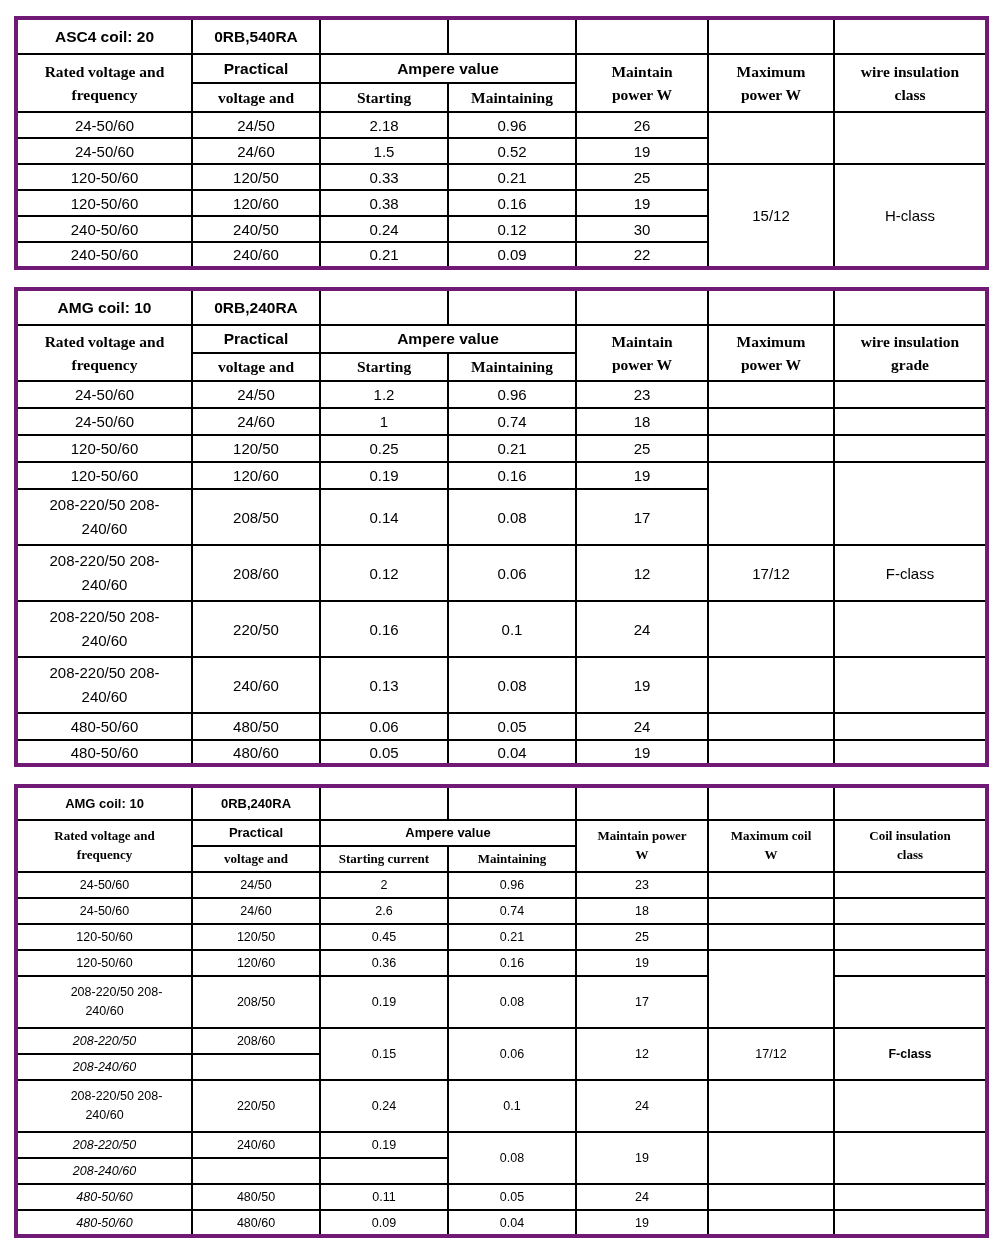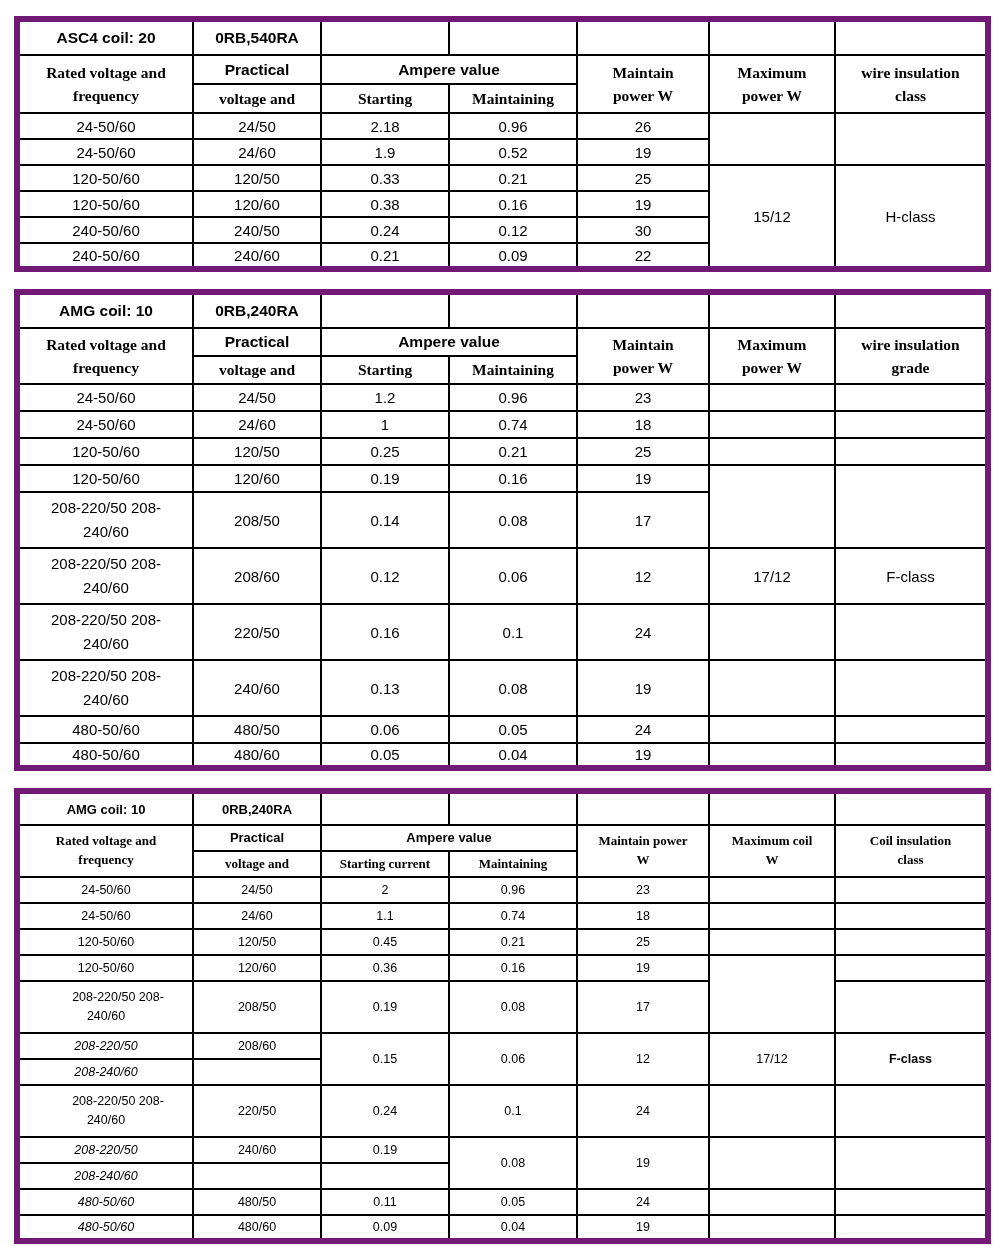--- a/index.html
+++ b/index.html
@@ -4,21 +4,21 @@
 <style>
   html,body{margin:0;padding:0;}
   body{
     width:1000px;height:1252px;background:#ffffff;color:#000;
     font-family:"Liberation Sans","DejaVu Sans",sans-serif;
     overflow:hidden;
   }
   .doc{padding:16px 0 0 14px;}
   table.spec{
     border-collapse:collapse;table-layout:fixed;width:971px;
-    border:6px solid #701a75;margin:0 0 17px 0;
+    border:4px solid #701a75;margin:0 0 17px 0;
   }
   .spec td,.spec th{
     border:2px solid #000;text-align:center;vertical-align:middle;
     padding:0 3px;white-space:pre-line;overflow:hidden;
   }
   .spec th{font-weight:bold;}
   .t-lg{font-size:15px;}
   .t-lg th{font-size:15.5px;line-height:1.5;}
   .t-lg .title-row td{font-size:15.5px;}
   .t-sm{font-size:12.5px;}
@@ -83,21 +83,21 @@
       <td>24/50</td>
       <td>2.18</td>
       <td>0.96</td>
       <td>26</td>
       <td rowspan="2" class="bb4"></td>
       <td rowspan="2" class="bb4"></td>
     </tr>
     <tr class="r26">
       <td class="bb4">24-50/60</td>
       <td class="bb4">24/60</td>
-      <td class="bb4">1.9</td>
+      <td class="bb4">1.5</td>
       <td class="bb4">0.52</td>
       <td class="bb4">19</td>
     </tr>
     <tr class="r26">
       <td>120-50/60</td>
       <td>120/50</td>
       <td>0.33</td>
       <td>0.21</td>
       <td>25</td>
       <td rowspan="4">15/12</td>
@@ -301,21 +301,21 @@
       <td>24/50</td>
       <td>2</td>
       <td>0.96</td>
       <td>23</td>
       <td></td>
       <td></td>
     </tr>
     <tr class="r26">
       <td>24-50/60</td>
       <td>24/60</td>
-      <td>1.1</td>
+      <td>2.6</td>
       <td>0.74</td>
       <td>18</td>
       <td></td>
       <td></td>
     </tr>
     <tr class="r26">
       <td>120-50/60</td>
       <td>120/50</td>
       <td>0.45</td>
       <td>0.21</td>

